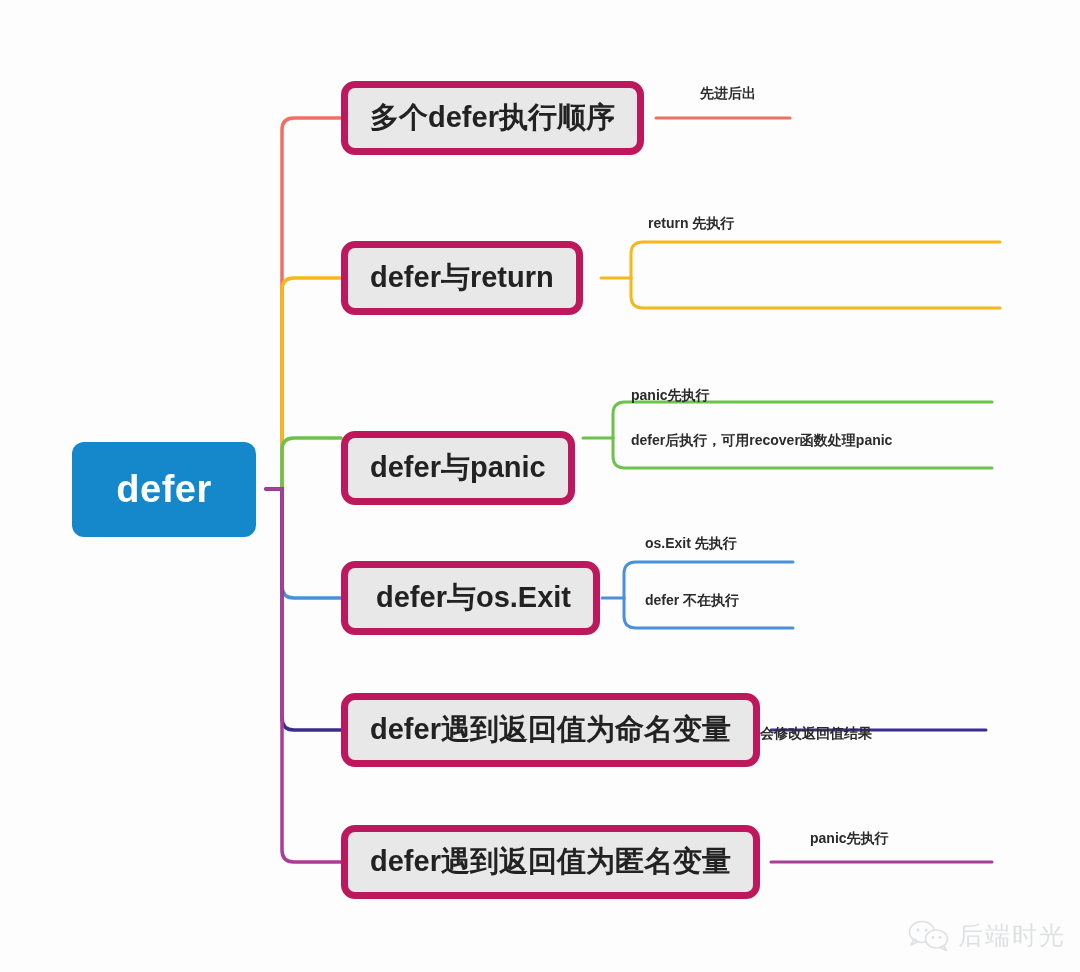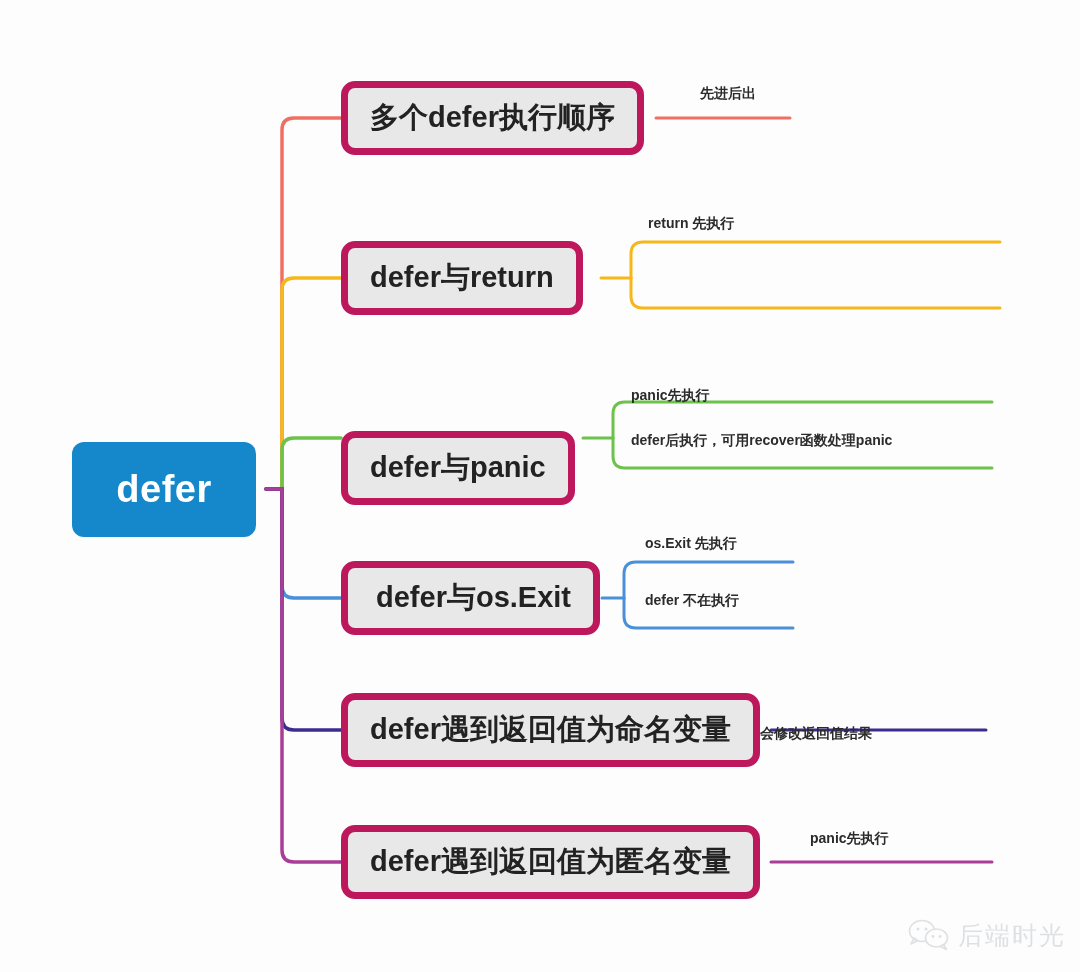--- a/index.html
+++ b/index.html
@@ -58,21 +58,21 @@
     color: #2b2b2b;
     font-size: 14px;
     font-weight: bold;
     white-space: nowrap;
   }
   .watermark {
     position: absolute;
     right: 14px;
     bottom: 20px;
     display: flex;
-    align-items: flex-start;
+    align-items: center;
     gap: 8px;
     opacity: 0.30;
   }
   .watermark-text {
     font-size: 25px;
     color: #9aa0a6;
     letter-spacing: 2px;
     font-weight: 500;
   }
   .wechat-icon {

